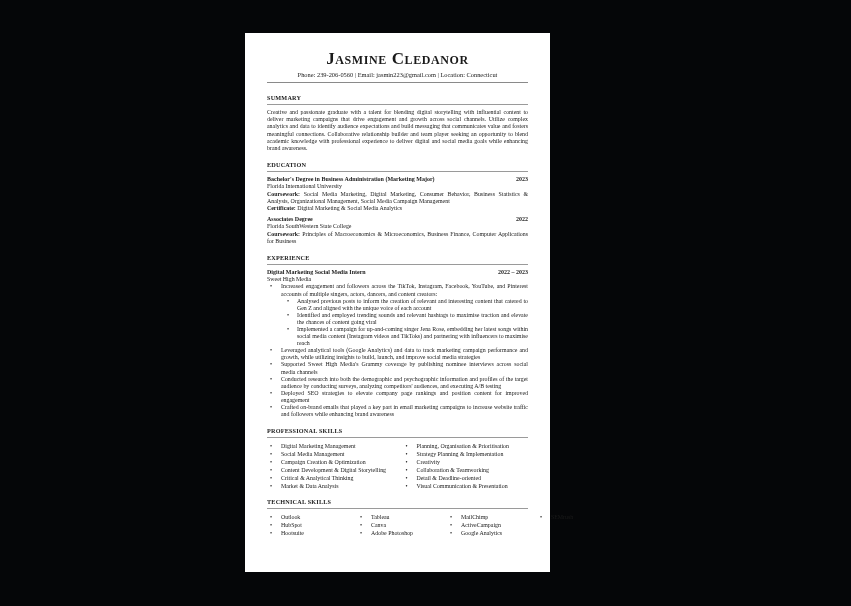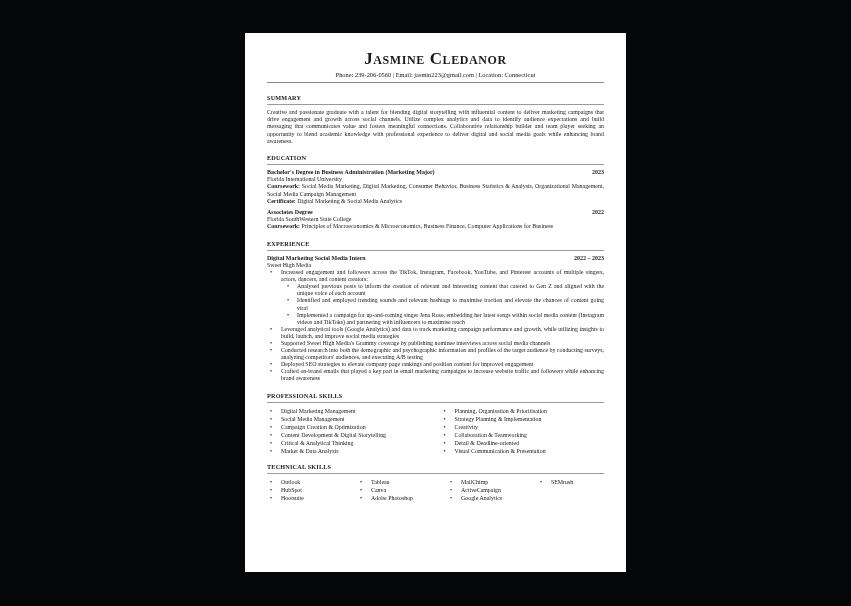--- a/index.html
+++ b/index.html
@@ -1,21 +1,21 @@
 <!DOCTYPE html>
 <html><head>
 <meta charset="utf-8">
 <style>
   html, body { margin:0; padding:0; }
   body {
     width:851px; height:606px; background:#050608; position:relative; overflow:hidden;
     font-family:"Liberation Serif", serif; color:#1a1a1a;
   }
   .page {
-    position:absolute; left:245px; top:33px; width:381px; height:539px;
+    position:absolute; left:245px; top:33px; width:305px; height:539px;
     background:#ffffff; box-sizing:border-box; padding:14px 22px 0 22px;
   }
   .name {
     text-align:center; font-size:17px; font-weight:bold; letter-spacing:0.6px;
     font-variant:small-caps; margin-top:2px; line-height:20px;
   }
   .contact { text-align:center; font-size:6.4px; margin-top:2px; line-height:8px; }
   .rule { border-top:1px solid #8a8a8a; margin:3px 0 0 0; }
   .sec-title { font-size:6.2px; font-weight:bold; margin-top:11px; line-height:8px; letter-spacing:0.2px; }
   .sec-rule { border-top:1px solid #9a9a9a; margin-top:2px; margin-bottom:4px; }

